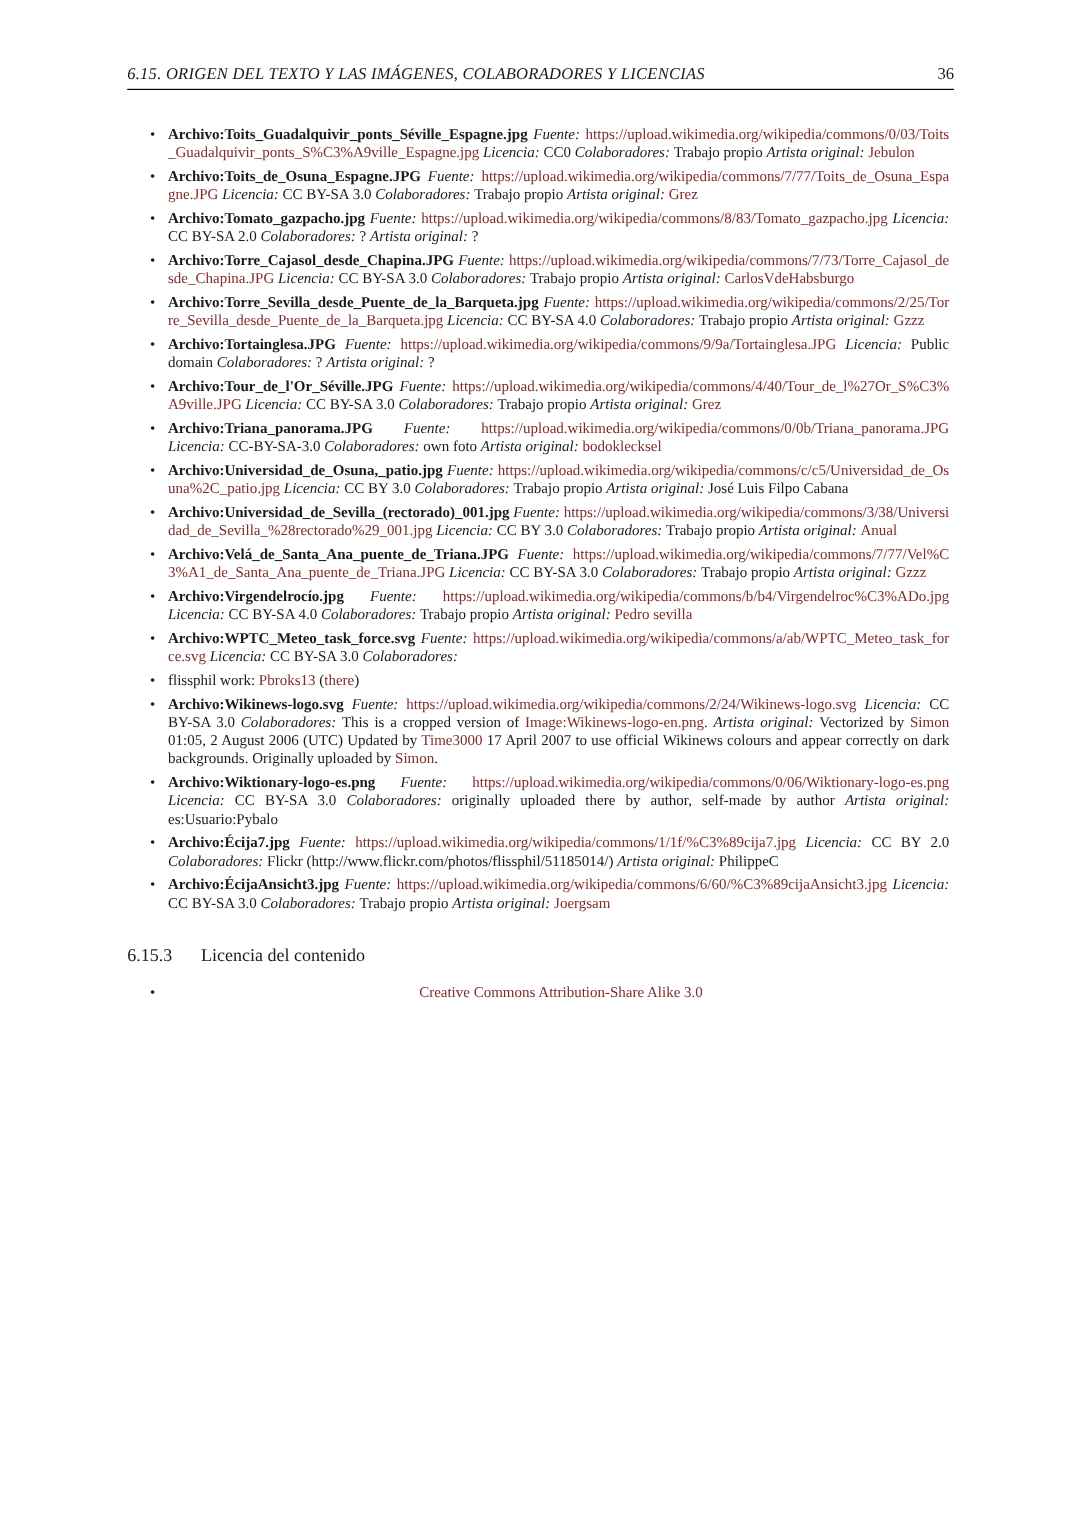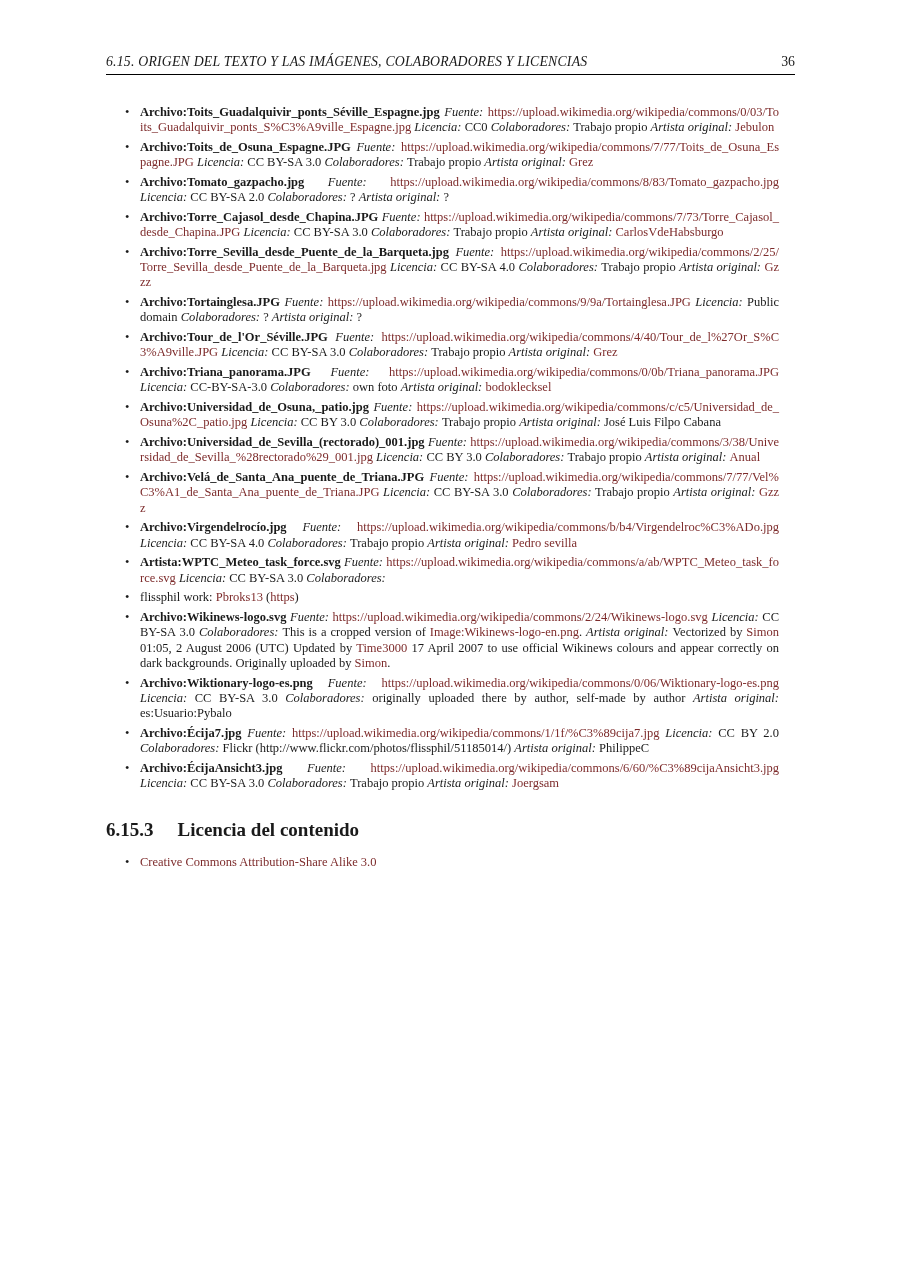--- a/index.html
+++ b/index.html
@@ -24,21 +24,21 @@
   .running-title { font-style: italic; letter-spacing: 0.2px; }
   .page-number { font-style: normal; }
   .header-rule {
     border: none;
     border-top: 1px solid #000;
     margin: 4px 0 0 0;
   }
 
   
   ul.attr-list {
-    margin: 30px 16px 0 0;
+    margin: 30px 4px 0 0;
     padding: 0 0 0 19px;
     list-style: none;
     font-family: Liberation Serif, serif;
   }
   ul.attr-list li {
     position: relative;
     padding-left: 15px;
     font-size: 12.5px;
     line-height: 15.2px;
     text-align: justify;
@@ -51,36 +51,37 @@
     font-size: 12.5px;
   }
   .seg-b { font-weight: bold; }
   .seg-i { font-style: italic; }
   .seg-l { color: var(--link-color, #7d2b2b); word-break: break-all; cursor: pointer; }
   .seg-p { }
 
   
   .section-heading {
     margin: 28px 0 0 0;
-    font-size: 19px;
-    font-weight: bold;
+    font-size: 15px;
+    font-weight: normal;
   }
   .section-heading .sec-num { margin-right: 24px; }
 
   
   ul.license-list {
     margin: 14px 0 0 0;
     padding: 0 0 0 19px;
     list-style: none;
   }
   ul.license-list li {
     position: relative;
     padding-left: 15px;
     font-size: 12.5px;
     line-height: 15.2px;
+    text-align: center;
   }
   ul.license-list li::before {
     content: "\2022";
     position: absolute;
     left: 0; top: 0;
   }
 </style>
 </head>
 <body>
 
@@ -99,22 +100,22 @@
         <li><span class="seg-b">Archivo:Tomato_gazpacho.jpg </span><span class="seg-i">Fuente: </span><span class="seg-l">https://upload.wikimedia.org/wikipedia/commons/8/83/Tomato_gazpacho.jpg </span><span class="seg-i">Licencia: </span><span class="seg-p">CC BY-SA 2.0 </span><span class="seg-i">Colaboradores: </span><span class="seg-p">? </span><span class="seg-i">Artista original: </span><span class="seg-p">?</span></li>
         <li><span class="seg-b">Archivo:Torre_Cajasol_desde_Chapina.JPG </span><span class="seg-i">Fuente: </span><span class="seg-l">https://upload.wikimedia.org/wikipedia/commons/7/73/Torre_Cajasol_desde_Chapina.JPG </span><span class="seg-i">Licencia: </span><span class="seg-p">CC BY-SA 3.0 </span><span class="seg-i">Colaboradores: </span><span class="seg-p">Trabajo propio </span><span class="seg-i">Artista original: </span><span class="seg-l">CarlosVdeHabsburgo</span></li>
         <li><span class="seg-b">Archivo:Torre_Sevilla_desde_Puente_de_la_Barqueta.jpg </span><span class="seg-i">Fuente: </span><span class="seg-l">https://upload.wikimedia.org/wikipedia/commons/2/25/Torre_Sevilla_desde_Puente_de_la_Barqueta.jpg </span><span class="seg-i">Licencia: </span><span class="seg-p">CC BY-SA 4.0 </span><span class="seg-i">Colaboradores: </span><span class="seg-p">Trabajo propio </span><span class="seg-i">Artista original: </span><span class="seg-l">Gzzz</span></li>
         <li><span class="seg-b">Archivo:Tortainglesa.JPG </span><span class="seg-i">Fuente: </span><span class="seg-l">https://upload.wikimedia.org/wikipedia/commons/9/9a/Tortainglesa.JPG </span><span class="seg-i">Licencia: </span><span class="seg-p">Public domain </span><span class="seg-i">Colaboradores: </span><span class="seg-p">? </span><span class="seg-i">Artista original: </span><span class="seg-p">?</span></li>
         <li><span class="seg-b">Archivo:Tour_de_l'Or_Séville.JPG </span><span class="seg-i">Fuente: </span><span class="seg-l">https://upload.wikimedia.org/wikipedia/commons/4/40/Tour_de_l%27Or_S%C3%A9ville.JPG </span><span class="seg-i">Licencia: </span><span class="seg-p">CC BY-SA 3.0 </span><span class="seg-i">Colaboradores: </span><span class="seg-p">Trabajo propio </span><span class="seg-i">Artista original: </span><span class="seg-l">Grez</span></li>
         <li><span class="seg-b">Archivo:Triana_panorama.JPG </span><span class="seg-i">Fuente: </span><span class="seg-l">https://upload.wikimedia.org/wikipedia/commons/0/0b/Triana_panorama.JPG </span><span class="seg-i">Licencia: </span><span class="seg-p">CC-BY-SA-3.0 </span><span class="seg-i">Colaboradores: </span><span class="seg-p">own foto </span><span class="seg-i">Artista original: </span><span class="seg-l">bodoklecksel</span></li>
         <li><span class="seg-b">Archivo:Universidad_de_Osuna,_patio.jpg </span><span class="seg-i">Fuente: </span><span class="seg-l">https://upload.wikimedia.org/wikipedia/commons/c/c5/Universidad_de_Osuna%2C_patio.jpg </span><span class="seg-i">Licencia: </span><span class="seg-p">CC BY 3.0 </span><span class="seg-i">Colaboradores: </span><span class="seg-p">Trabajo propio </span><span class="seg-i">Artista original: </span><span class="seg-p">José Luis Filpo Cabana</span></li>
         <li><span class="seg-b">Archivo:Universidad_de_Sevilla_(rectorado)_001.jpg </span><span class="seg-i">Fuente: </span><span class="seg-l">https://upload.wikimedia.org/wikipedia/commons/3/38/Universidad_de_Sevilla_%28rectorado%29_001.jpg </span><span class="seg-i">Licencia: </span><span class="seg-p">CC BY 3.0 </span><span class="seg-i">Colaboradores: </span><span class="seg-p">Trabajo propio </span><span class="seg-i">Artista original: </span><span class="seg-l">Anual</span></li>
         <li><span class="seg-b">Archivo:Velá_de_Santa_Ana_puente_de_Triana.JPG </span><span class="seg-i">Fuente: </span><span class="seg-l">https://upload.wikimedia.org/wikipedia/commons/7/77/Vel%C3%A1_de_Santa_Ana_puente_de_Triana.JPG </span><span class="seg-i">Licencia: </span><span class="seg-p">CC BY-SA 3.0 </span><span class="seg-i">Colaboradores: </span><span class="seg-p">Trabajo propio </span><span class="seg-i">Artista original: </span><span class="seg-l">Gzzz</span></li>
         <li><span class="seg-b">Archivo:Virgendelrocío.jpg </span><span class="seg-i">Fuente: </span><span class="seg-l">https://upload.wikimedia.org/wikipedia/commons/b/b4/Virgendelroc%C3%ADo.jpg </span><span class="seg-i">Licencia: </span><span class="seg-p">CC BY-SA 4.0 </span><span class="seg-i">Colaboradores: </span><span class="seg-p">Trabajo propio </span><span class="seg-i">Artista original: </span><span class="seg-l">Pedro sevilla</span></li>
-        <li><span class="seg-b">Artista:WPTC_Meteo_task_force.svg </span><span class="seg-i">Fuente: </span><span class="seg-l">https://upload.wikimedia.org/wikipedia/commons/a/ab/WPTC_Meteo_task_force.svg </span><span class="seg-i">Licencia: </span><span class="seg-p">CC BY-SA 3.0 </span><span class="seg-i">Colaboradores:</span></li>
-        <li><span class="seg-p">flissphil work: </span><span class="seg-l">Pbroks13</span><span class="seg-p"> (</span><span class="seg-l">https</span><span class="seg-p">)</span></li>
+        <li><span class="seg-b">Archivo:WPTC_Meteo_task_force.svg </span><span class="seg-i">Fuente: </span><span class="seg-l">https://upload.wikimedia.org/wikipedia/commons/a/ab/WPTC_Meteo_task_force.svg </span><span class="seg-i">Licencia: </span><span class="seg-p">CC BY-SA 3.0 </span><span class="seg-i">Colaboradores:</span></li>
+        <li><span class="seg-p">flissphil work: </span><span class="seg-l">Pbroks13</span><span class="seg-p"> (</span><span class="seg-l">there</span><span class="seg-p">)</span></li>
         <li><span class="seg-b">Archivo:Wikinews-logo.svg </span><span class="seg-i">Fuente: </span><span class="seg-l">https://upload.wikimedia.org/wikipedia/commons/2/24/Wikinews-logo.svg </span><span class="seg-i">Licencia: </span><span class="seg-p">CC BY-SA 3.0 </span><span class="seg-i">Colaboradores: </span><span class="seg-p">This is a cropped version of </span><span class="seg-l">Image:Wikinews-logo-en.png</span><span class="seg-p">. </span><span class="seg-i">Artista original: </span><span class="seg-p">Vectorized by </span><span class="seg-l">Simon</span><span class="seg-p"> 01:05, 2 August 2006 (UTC) Updated by </span><span class="seg-l">Time3000</span><span class="seg-p"> 17 April 2007 to use official Wikinews colours and appear correctly on dark backgrounds. Originally uploaded by </span><span class="seg-l">Simon</span><span class="seg-p">.</span></li>
         <li><span class="seg-b">Archivo:Wiktionary-logo-es.png </span><span class="seg-i">Fuente: </span><span class="seg-l">https://upload.wikimedia.org/wikipedia/commons/0/06/Wiktionary-logo-es.png </span><span class="seg-i">Licencia: </span><span class="seg-p">CC BY-SA 3.0 </span><span class="seg-i">Colaboradores: </span><span class="seg-p">originally uploaded there by author, self-made by author </span><span class="seg-i">Artista original: </span><span class="seg-p">es:Usuario:Pybalo</span></li>
         <li><span class="seg-b">Archivo:Écija7.jpg </span><span class="seg-i">Fuente: </span><span class="seg-l">https://upload.wikimedia.org/wikipedia/commons/1/1f/%C3%89cija7.jpg </span><span class="seg-i">Licencia: </span><span class="seg-p">CC BY 2.0 </span><span class="seg-i">Colaboradores: </span><span class="seg-p">Flickr (http://www.flickr.com/photos/flissphil/51185014/) </span><span class="seg-i">Artista original: </span><span class="seg-p">PhilippeC</span></li>
         <li><span class="seg-b">Archivo:ÉcijaAnsicht3.jpg </span><span class="seg-i">Fuente: </span><span class="seg-l">https://upload.wikimedia.org/wikipedia/commons/6/60/%C3%89cijaAnsicht3.jpg </span><span class="seg-i">Licencia: </span><span class="seg-p">CC BY-SA 3.0 </span><span class="seg-i">Colaboradores: </span><span class="seg-p">Trabajo propio </span><span class="seg-i">Artista original: </span><span class="seg-l">Joergsam</span></li>
       </ul>
 
     <h2 class="section-heading">
       <span class="sec-num">6.15.3</span><span>Licencia del contenido</span>
     </h2>
 

